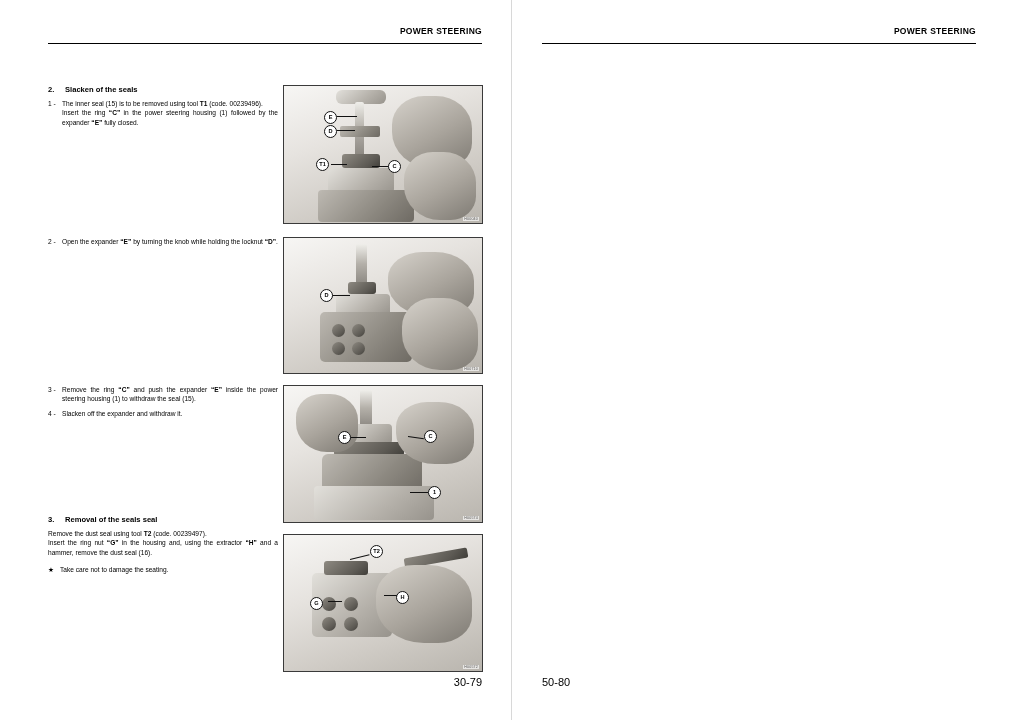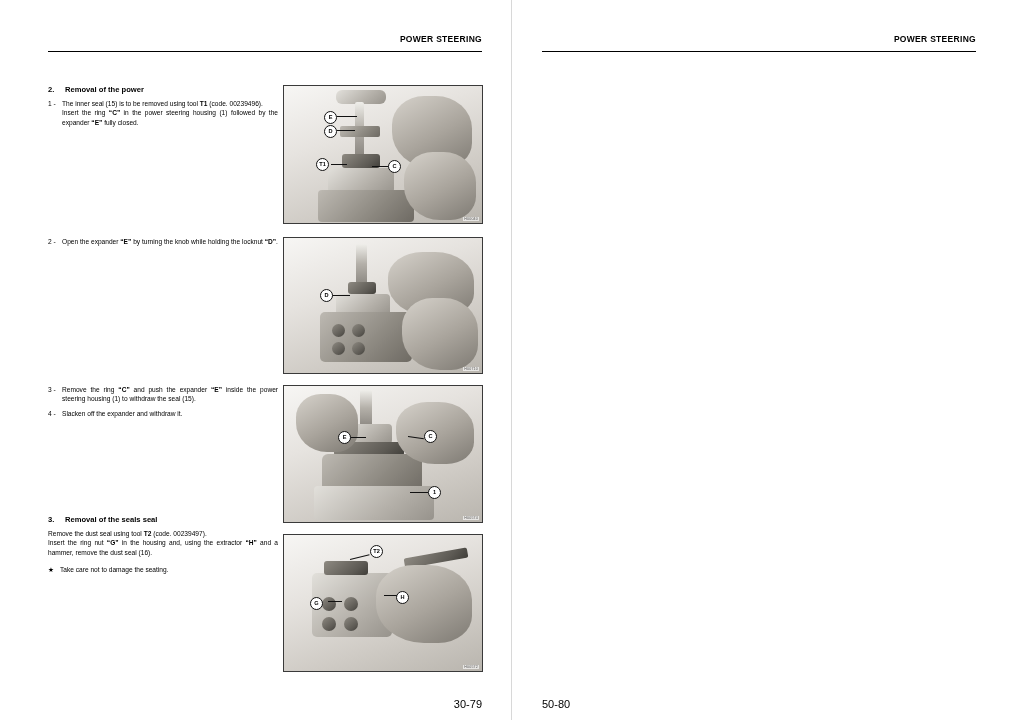--- a/index.html
+++ b/index.html
@@ -34,21 +34,21 @@
     left: 511px;
     top: 0;
     width: 1px;
     height: 720px;
     background: #d8d8d8;
   }
 
   
   .pg-header {
     position: relative;
-    margin-top: 34px;
+    margin-top: 26px;
     height: 18px;
   }
   .pg-header .rule {
     position: absolute;
     left: 0; right: 0; top: 17px;
     height: 1px;
     background: #000;
   }
   .pg-header .title {
     position: absolute;
@@ -56,21 +56,21 @@
     top: 0;
     font-size: 8.5px;
     font-weight: bold;
     letter-spacing: 0.3px;
   }
   .page.left .pg-header .title { right: 0; }
 
   
   .pg-footer {
     position: absolute;
-    bottom: 10px;
+    bottom: 32px;
     font-size: 11px;
     font-weight: normal;
   }
   .page.left .pg-footer { right: 30px; }
   .page.right .pg-footer { left: 30px; }
 
   
   .block {
     position: absolute;
     box-sizing: border-box;
@@ -191,21 +191,21 @@
 
   <div class="page left">
     <div class="pg-header">
       <div class="title">POWER STEERING</div>
       <div class="rule"></div>
     </div>
 
     <div class="block text-col" style="left:48px; top:85px;">
       <div class="sec-head">
         <span class="num">2.</span>
-        <span class="lbl">Removal of the power</span>
+        <span class="lbl">Slacken of the seals</span>
       </div>
       <div class="step">
         <span class="marker">1 -</span>
         <span class="body">The inner seal (15) is to be removed using tool <b>T1</b> (code. 00239496).<br>Insert the ring <b>“C”</b> in the power steering housing (1) followed by the expander  <b>“E”</b> fully closed.</span>
       </div>
     </div>
 
     <div class="block text-col" style="left:48px; top:237px;">
       <div class="step">
         <span class="marker">2 -</span>

